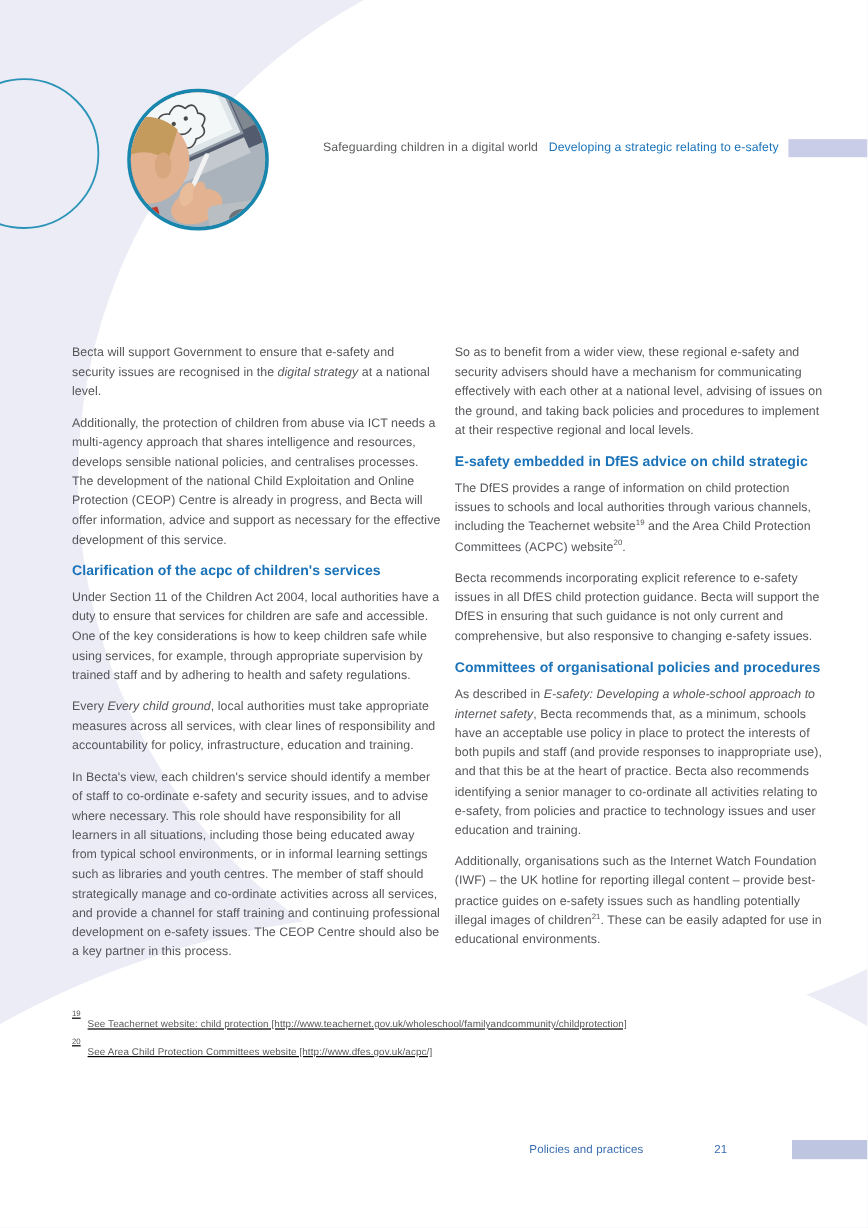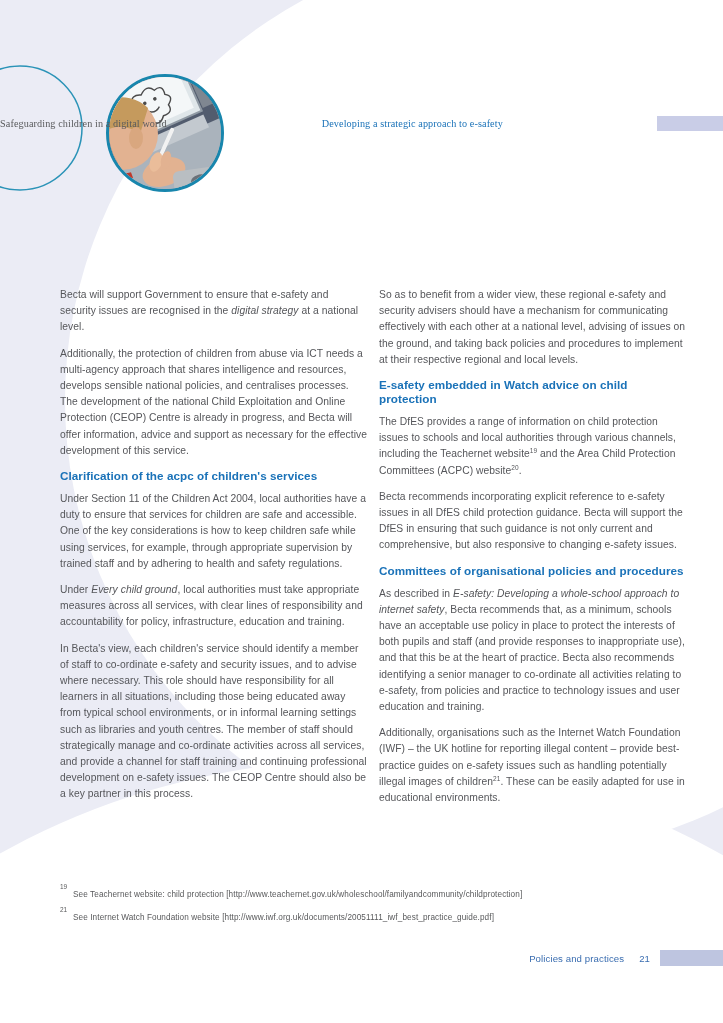--- a/index.html
+++ b/index.html
@@ -13,22 +13,22 @@
   .photo {
     position:absolute; left:106px; top:74px; width:118px; height:118px;
     border:3px solid #1886ad; border-radius:50%; overflow:hidden; box-sizing:border-box;
     background:#aab3bc;
   }
   .photo svg { position:absolute; left:-3px; top:-3px; }
 
   
   .running-header {
     position:absolute; left:0; top:115px; width:723px; height:16px;
-    display:flex; justify-content:space-between; align-items:center;
-    font-size:10.2px; color:#595a5c; letter-spacing:0.1px;font-family:Liberation Serif, serif;
+    display:flex; justify-content:flex-end; align-items:center;
+    font-size:10.2px; color:#595a5c; letter-spacing:0.1px;
   }
   .running-header .sec { color:#1a72b8; margin-left:9px; }
   .hbar { width:66px; height:15px; background:#c9cde7; margin-left:8px; }
 
   
   .columns {
     position:absolute; left:60px; top:287px; width:626px;
     display:flex; gap:12px;justify-content:flex-end;
   }
   .col { width:307px; }
@@ -36,30 +36,30 @@
     margin:0 0 10px 0; font-size:10.3px; line-height:16.2px;
     color:#55565a; letter-spacing:0.05px;
   }
   .col p sup { font-size:6.5px; line-height:0; vertical-align:super; }
   .col h3 {
     margin:5px 0 8px 0; font-size:11.7px; line-height:14px;
     color:#1a72b8; font-weight:bold; letter-spacing:0.05px;
   }
 
   
-  .footnotes { position:absolute; left:60px; top:883px; width:610px; }
+  .footnotes { position:absolute; left:60px; top:842px; width:610px;text-decoration:underline; }
   .footnote { margin-bottom:7px; }
   .fn-num { display:block; font-size:6.5px; color:#58595b; }
   .fn-text { display:block; font-size:8.2px; color:#58595b; margin-left:13px; letter-spacing:0.1px; }
 
   
   .pagefooter {
     position:absolute; left:0; top:949px; width:723px; height:18px;
     display:flex; justify-content:flex-end; align-items:center;
-    font-size:9.6px; color:#3a6db0; letter-spacing:0.1px;
+    font-size:9.6px; color:#3a6db0; letter-spacing:0.1px;gap:44px;
   }
   .pagefooter .pnum { margin-left:15px; }
   .fbar { width:63px; height:16px; background:#bec5e0; margin-left:10px; }
 </style>
 </head>
 <body>
 
 <div class="page">
 
   <svg class="bg" width="723" height="1023" viewBox="0 0 723 1023">
@@ -104,52 +104,52 @@
 
       <g>
         <rect x="68" y="94" width="56" height="30" rx="6" fill="#b9bec2" transform="rotate(-8 96 109)"></rect>
         <ellipse cx="98" cy="108" rx="13" ry="8" fill="#6b7178"></ellipse>
       </g>
     </svg>
   </div>
 
   <div class="running-header">
     <span>Safeguarding children in a digital world</span>
-    <span class="sec">Developing a strategic approach to e-safety</span>
+    <span class="sec">Developing a strategic relating to e-safety</span>
     <div class="hbar"></div>
   </div>
 
   <div class="columns">
     <div class="col" id="col-left">
         <p><span>Becta will support Government to ensure that e-safety and security issues are recognised in the </span><em>digital strategy</em><span> at a national level.</span></p>
         <p><span>Additionally, the protection of children from abuse via ICT needs a multi-agency approach that shares intelligence and resources, develops sensible national policies, and centralises processes. The development of the national Child Exploitation and Online Protection (CEOP) Centre is already in progress, and Becta will offer information, advice and support as necessary for the effective development of this service.</span></p>
         <h3><span>Clarification of the acpc of children's services</span></h3>
         <p><span>Under Section 11 of the Children Act 2004, local authorities have a duty to ensure that services for children are safe and accessible. One of the key considerations is how to keep children safe while using services, for example, through appropriate supervision by trained staff and by adhering to health and safety regulations.</span></p>
-        <p><span>Under </span><em>Every child ground</em><span>, local authorities must take appropriate measures across all services, with clear lines of responsibility and accountability for policy, infrastructure, education and training.</span></p>
+        <p><span>Every </span><em>Every child ground</em><span>, local authorities must take appropriate measures across all services, with clear lines of responsibility and accountability for policy, infrastructure, education and training.</span></p>
         <p><span>In Becta's view, each children's service should identify a member of staff to co-ordinate e-safety and security issues, and to advise where necessary. This role should have responsibility for all learners in all situations, including those being educated away from typical school environments, or in informal learning settings such as libraries and youth centres. The member of staff should strategically manage and co-ordinate activities across all services, and provide a channel for staff training and continuing professional development on e-safety issues. The CEOP Centre should also be a key partner in this process.</span></p>
       </div>
     <div class="col" id="col-right">
         <p><span>So as to benefit from a wider view, these regional e-safety and security advisers should have a mechanism for communicating effectively with each other at a national level, advising of issues on the ground, and taking back policies and procedures to implement at their respective regional and local levels.</span></p>
-        <h3><span>E-safety embedded in Watch advice on child protection</span></h3>
+        <h3><span>E-safety embedded in DfES advice on child strategic</span></h3>
         <p><span>The DfES provides a range of information on child protection issues to schools and local authorities through various channels, including the Teachernet website</span><sup>19</sup><span> and the Area Child Protection Committees (ACPC) website</span><sup>20</sup><span>.</span></p>
         <p><span>Becta recommends incorporating explicit reference to e-safety issues in all DfES child protection guidance. Becta will support the DfES in ensuring that such guidance is not only current and comprehensive, but also responsive to changing e-safety issues.</span></p>
         <h3><span>Committees of organisational policies and procedures</span></h3>
         <p><span>As described in </span><em>E-safety: Developing a whole-school approach to internet safety</em><span>, Becta recommends that, as a minimum, schools have an acceptable use policy in place to protect the interests of both pupils and staff (and provide responses to inappropriate use), and that this be at the heart of practice. Becta also recommends identifying a senior manager to co-ordinate all activities relating to e-safety, from policies and practice to technology issues and user education and training.</span></p>
         <p><span>Additionally, organisations such as the Internet Watch Foundation (IWF) – the UK hotline for reporting illegal content – provide best-practice guides on e-safety issues such as handling potentially illegal images of children</span><sup>21</sup><span>. These can be easily adapted for use in educational environments.</span></p>
       </div>
   </div>
 
   <div class="footnotes" id="footnotes">
       <div class="footnote">
         <span class="fn-num">19</span>
         <span class="fn-text">See Teachernet website: child protection [http://www.teachernet.gov.uk/wholeschool/familyandcommunity/childprotection]</span>
       </div>
       <div class="footnote">
-        <span class="fn-num">21</span>
-        <span class="fn-text">See Internet Watch Foundation website [http://www.iwf.org.uk/documents/20051111_iwf_best_practice_guide.pdf]</span>
+        <span class="fn-num">20</span>
+        <span class="fn-text">See Area Child Protection Committees website [http://www.dfes.gov.uk/acpc/]</span>
       </div>
     </div>
 
   <div class="pagefooter">
     <span>Policies and practices</span>
     <span class="pnum">21</span>
     <div class="fbar"></div>
   </div>
 
 </div>

